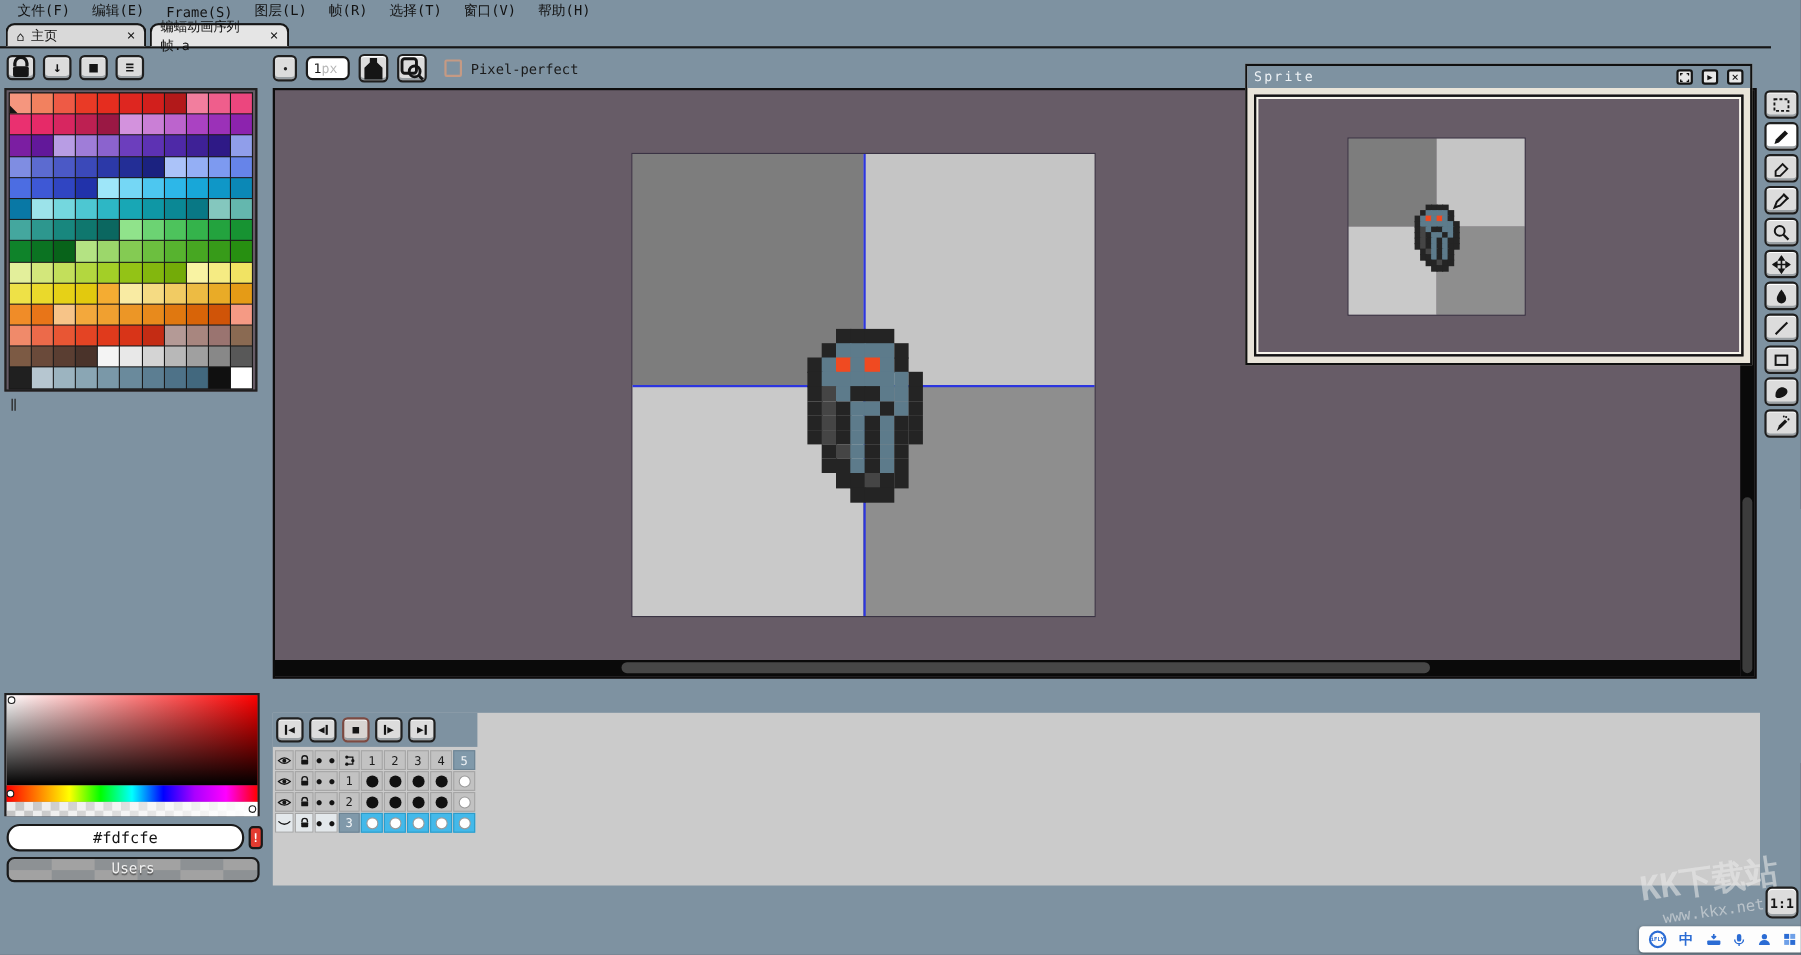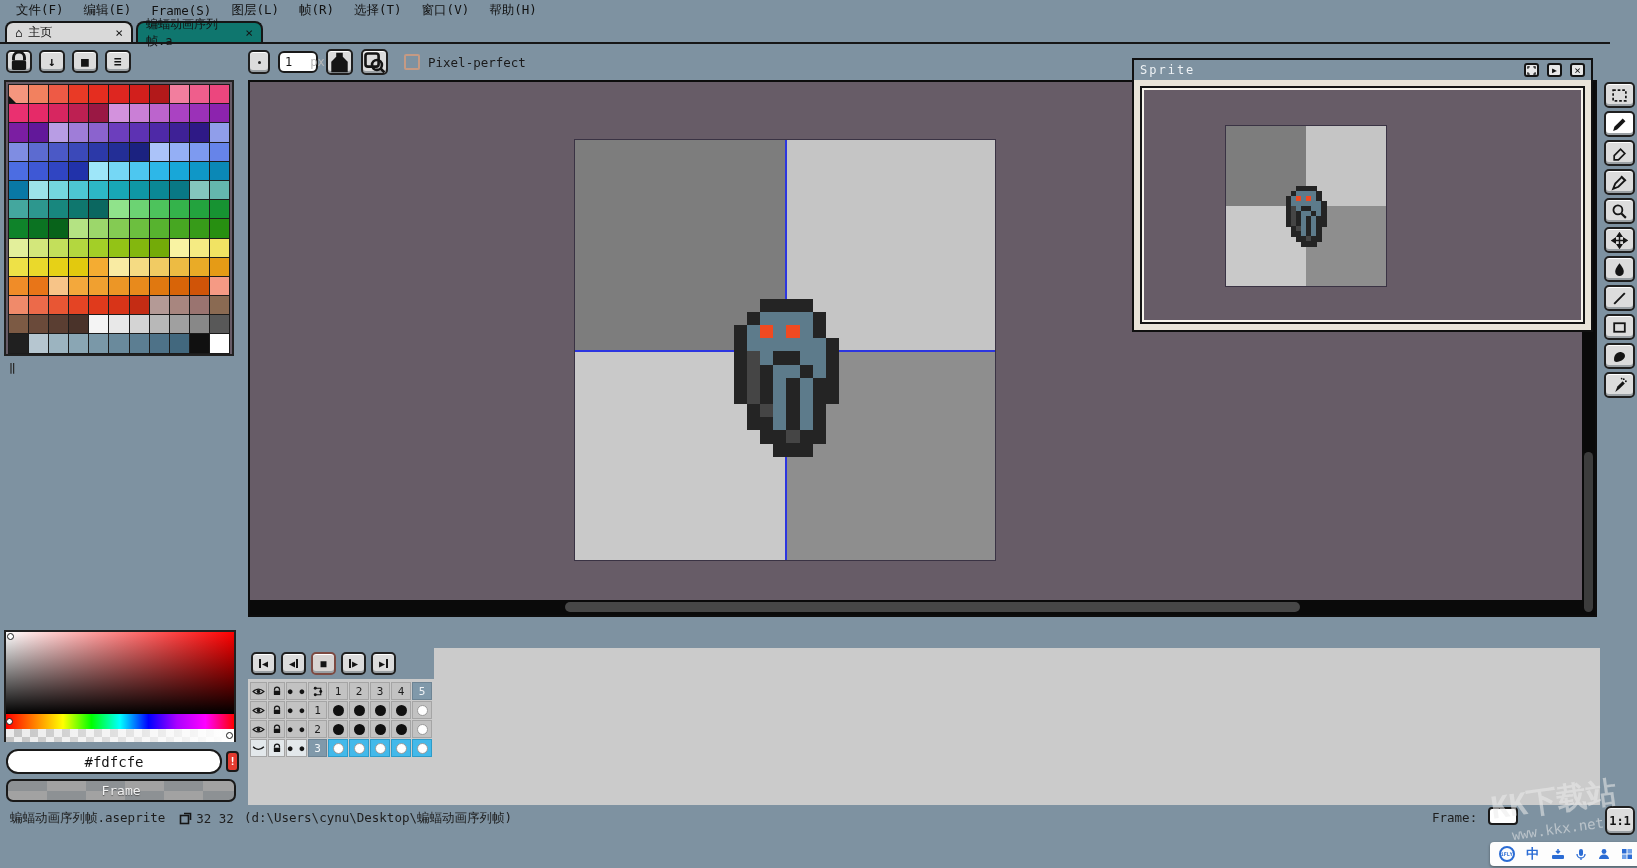--- a/index.html
+++ b/index.html
@@ -7,21 +7,21 @@
   #app{position:absolute;inset:0;width:1610px;height:868px;}
 
   
   #menubar{position:absolute;left:0;top:0;width:100%;height:21px;display:flex;align-items:center;padding-left:10px;gap:0;}
   .menu-item{font-size:12.5px;color:#121212;padding:0 14px 0 6px;cursor:default;white-space:nowrap;}
 
   
   #tabbar{position:absolute;left:0;top:21px;width:100%;height:23px;border-bottom:2px solid #161616;box-sizing:border-box;}
   .tab{position:absolute;top:0;height:21px;border:2px solid #161616;border-bottom:none;border-radius:8px 8px 0 0;display:flex;align-items:center;gap:6px;padding:0 8px;font-size:12px;color:#141414;box-sizing:border-box;}
   #tab-home{left:5px;width:128px;background:#d9d9d9;}
-  #tab-file{left:136px;width:127px;background:#0f766e;}
+  #tab-file{left:136px;width:127px;background:#e5e5e5;}
   .tab .glyph{font-size:12px;}
   .tab .close{margin-left:auto;font-size:13px;line-height:10px;}
 
   
   .btn{background:#dcdcdc;border:2px solid #1f1f1f;border-radius:5px;box-shadow:inset 0 1px 0 #ffffff,inset 0 -2px 0 #9aa0a4;display:flex;align-items:center;justify-content:center;box-sizing:border-box;color:#141414;}
 
   
   #palette-toolbar{position:absolute;left:6px;top:50px;display:flex;gap:7px;}
   #palette-toolbar .btn{width:26px;height:23px;font-size:13px;font-weight:bold;}
   #palette-box{position:absolute;left:4px;top:80px;width:230px;height:276px;background:#675c67;border:2px solid #202020;box-sizing:border-box;padding:2px;}
@@ -39,21 +39,21 @@
 
   #hex-field{position:absolute;left:6px;top:749px;width:216px;height:25px;background:#fff;border:2px solid #191919;border-radius:12px;display:flex;align-items:center;justify-content:center;font-size:14px;color:#141414;box-sizing:border-box;}
   #hex-warning{position:absolute;left:226px;top:751px;width:13px;height:21px;background:#e33b30;border:2px solid #191919;border-radius:4px;color:#fff;font-size:11px;font-weight:bold;display:flex;align-items:center;justify-content:center;box-sizing:border-box;}
   #mask-button{position:absolute;left:6px;top:779px;width:230px;height:23px;border:2px solid #191919;border-radius:7px;box-sizing:border-box;background:repeating-conic-gradient(#a2a2a2 0% 25%,#8d9194 0% 50%);background-size:78px 20px;display:flex;align-items:center;justify-content:center;color:#f2f2f2;font-size:13px;text-shadow:0 1px 1px #555;}
 
   
   #contextbar{position:absolute;left:248px;top:48px;height:28px;display:flex;align-items:center;gap:8px;}
   #brush-preview{width:22px;height:24px;}
   #brush-dot{width:3px;height:3px;background:#222;border-radius:50%;}
   #brush-size{width:40px;height:22px;background:#fff;border:2px solid #191919;border-radius:6px;display:flex;align-items:center;padding-left:5px;font-size:12px;color:#141414;box-sizing:border-box;}
-  #brush-size .unit{color:#b7b7b7;margin-left:18px;}
+  #brush-size .unit{color:#b7b7b7;}
   .ctx-btn{width:27px;height:26px;}
   #pixel-perfect{display:flex;align-items:center;gap:8px;margin-left:8px;}
   #pp-box{width:12px;height:12px;border:2px solid #c59a84;border-radius:2px;background:transparent;}
   #pp-label{font-size:12.5px;color:#1a1a1a;}
 
   
   #canvasregion{position:absolute;left:248px;top:80px;width:1349px;height:537px;background:#675c67;border:2px solid #0d0d0d;box-sizing:border-box;}
   .checker{position:absolute;}
   .checker .q{position:absolute;width:50%;height:50%;}
   .q0{left:0;top:0}.q1{right:0;top:0}.q2{left:0;bottom:0}.q3{right:0;bottom:0}
@@ -332,21 +332,21 @@
       </div>
     <div id="alphabar">
         <div class="cp-dot" style="right:1px;top:3px"></div>
       </div>
   </div>
   <div id="hex-field">#fdfcfe</div>
   <div id="hex-warning">
       <span>!</span>
     </div>
   <div id="mask-button">
-      <span>Frame</span>
+      <span>Users</span>
     </div>
 
   <div id="contextbar">
     <div class="btn" id="brush-preview">
         <div id="brush-dot"></div>
       </div>
     <div id="brush-size">
       <span>1</span>
         <span class="unit">px</span>
     </div>
@@ -780,31 +780,20 @@
           <div class="tl-cell c-frame cel-sel">
             <span class="dotc empty"></span>
           </div>
           <div class="tl-cell c-frame cel-sel">
             <span class="dotc empty"></span>
           </div>
         </div>
       </div>
   </div>
 
-  <div id="statusbar">
-    <span class="seg">蝙蝠动画序列帧.aseprite</span>
-    <svg id="size-icon" width="13" height="13" viewBox="0 0 13 13">
-        <rect x="1.5" y="3.5" width="8" height="8" class="st"></rect>
-        <path d="M5 1.5 h6.5 V8" class="st"></path>
-      </svg>
-    <span class="seg" style="margin-left:2px">32 32</span>
-    <span class="seg">(d:\Users\cynu\Desktop\蝙蝠动画序列帧)</span>
-    <span id="frame-label">Frame:</span>
-    <div id="frame-input"></div>
-  </div>
 
   <div id="watermark">
     <div class="w1">KK下载站</div>
     <div class="w2">www.kkx.net</div>
   </div>
   <div id="imebar">
     <span id="ime-logo">iFLY</span>
     <span class="ime-ic">中</span>
     <span class="ime-ic">
       <svg width="14" height="12" viewBox="0 0 14 12">

